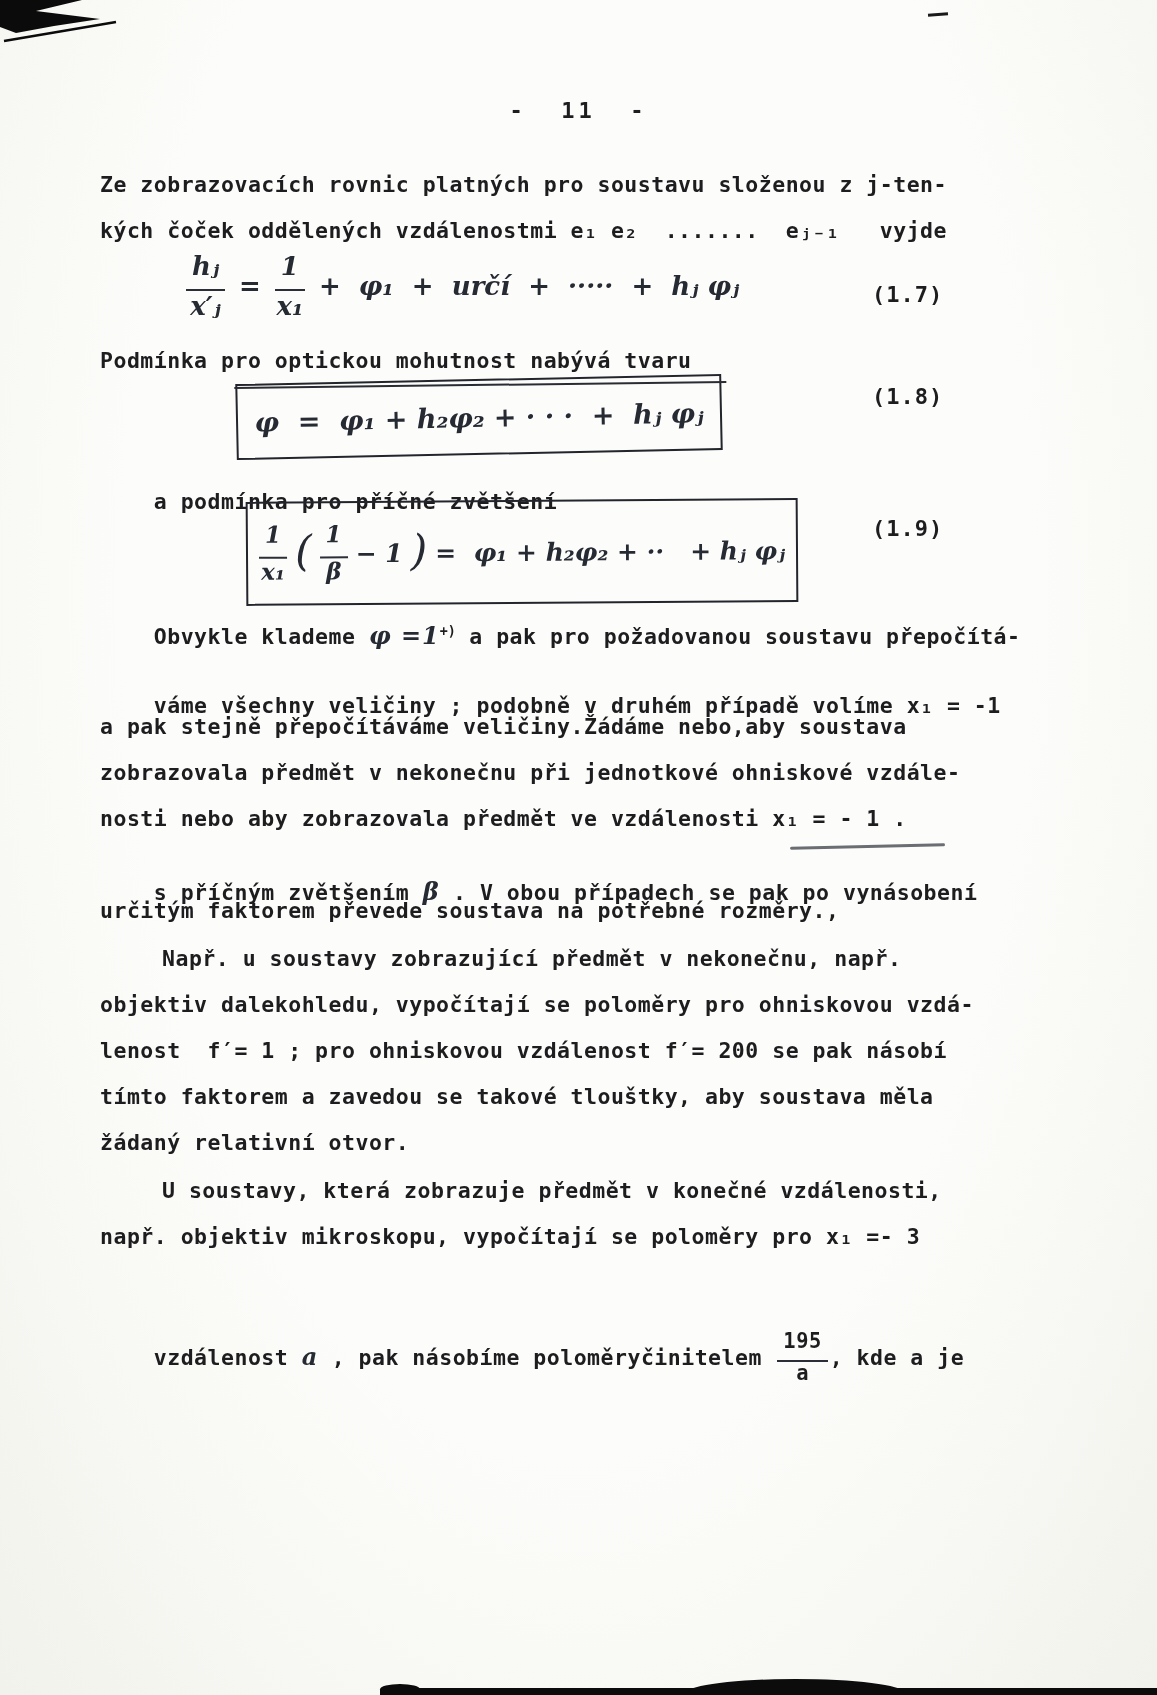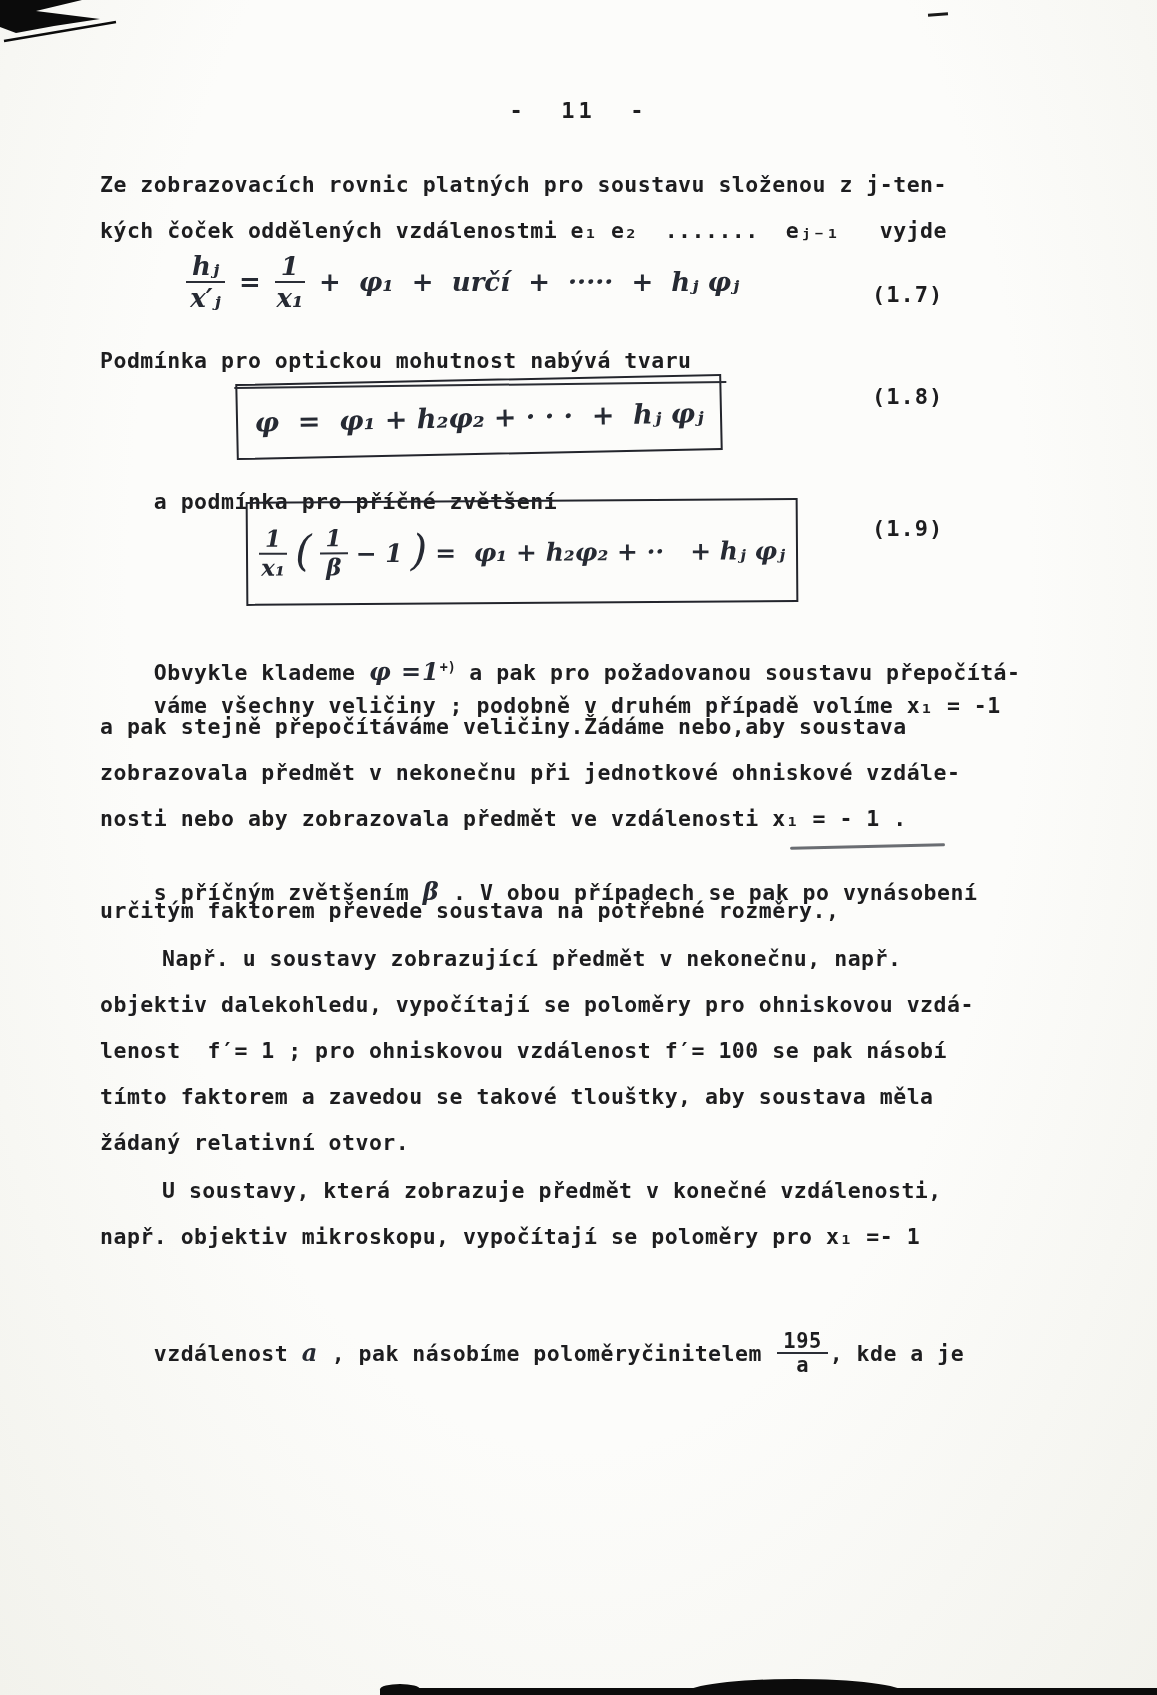--- a/index.html
+++ b/index.html
@@ -10,21 +10,21 @@
   .line{position:absolute;left:100px;font-size:21.5px;letter-spacing:0.5px;white-space:pre;}
   .line span{white-space:pre;}
   .indent{left:162px;}
   .pagenum{position:absolute;top:98px;left:0;width:100%;text-align:center;
     font-size:22px;letter-spacing:4px;white-space:pre;}
   .hand{font-family:"DejaVu Serif","Liberation Serif",serif;font-style:italic;color:#262a33;}
   .inl{font-size:24px;letter-spacing:1px;}
   .sup{vertical-align:super;font-size:0.62em;letter-spacing:0;}
   .ul{text-decoration-thickness:2px;text-underline-offset:6px;text-align:right;}
   .frac{display:inline-flex;flex-direction:column;align-items:center;vertical-align:middle;line-height:1.08;}
-  .frac .num{padding:0 6px 1px;border-bottom:2.5px solid #2b2e36;}
+  .frac .num{padding:0 6px 9px;border-bottom:2.5px solid #2b2e36;}
   .frac .den{padding-top:1px;}
   .tfrac{font-size:0.95em;line-height:1;margin:0 2px;transform:translateY(-2px);}
   .f-row{position:absolute;display:flex;align-items:center;}
   .f-row span{white-space:pre;}
   .f17{left:186px;top:252px;gap:14px;font-size:26px;}
   .eqlabel{position:absolute;left:872px;font-size:22px;letter-spacing:1px;white-space:pre;}
   .box{position:absolute;border:2.5px solid #23252c;display:flex;align-items:center;justify-content:center;}
   .box span{white-space:pre;}
   .box18{left:236px;top:379px;width:482px;height:72px;transform:rotate(-1.2deg);font-size:27px;}
   .box18::before{content:"";position:absolute;top:3px;left:-3px;width:102%;
@@ -80,43 +80,43 @@
   <div class="box box19 hand">
     <span class="frac"><span class="num">1</span><span class="den">x₁</span></span>
     <span class="paren">(</span>
     <span class="frac"><span class="num">1</span><span class="den">β</span></span>
     <span>− 1</span>
     <span class="paren">)</span>
     <span>=  φ₁ + h₂φ₂ + ··   + hⱼ φⱼ</span>
   </div>
   <div class="eqlabel" style="top:516px">(1.9)</div>
 
-  <div class="line" style="top:632px">
+  <div class="line" style="top:596px">
     <span class="ul"><span>Obvykle klademe </span><span class="hand inl">φ =1</span><span class="sup">+)</span></span><span class="ul"> a pak pro požadovanou soustavu přepočítá-</span>
   </div>
   <div class="line" style="top:668px">
     <span class="ul">váme všechny veličiny</span><span> ; podobně v druhém případě volíme x₁ = -1</span>
   </div>
   <div class="line" style="top:714px">a pak stejně přepočítáváme veličiny.Žádáme nebo,aby soustava</div>
   <div class="line" style="top:760px">zobrazovala předmět v nekonečnu při jednotkové ohniskové vzdále-</div>
   <div class="line" style="top:806px">nosti nebo aby zobrazovala předmět ve vzdálenosti x₁ = - 1 .</div>
   <div class="line" style="top:852px">
     <span>s příčným zvětšením </span><span class="hand inl">β</span><span> . V obou případech se pak po vynásobení</span>
   </div>
   <div class="squiggle"></div>
   <div class="line" style="top:898px">určitým faktorem převede soustava na potřebné rozměry.,</div>
 
   <div class="line indent" style="top:946px">Např. u soustavy zobrazující předmět v nekonečnu, např.</div>
   <div class="line" style="top:992px">objektiv dalekohledu, vypočítají se poloměry pro ohniskovou vzdá-</div>
-  <div class="line" style="top:1038px">lenost  f′= 1 ; pro ohniskovou vzdálenost f′= 100 se pak násobí</div>
+  <div class="line" style="top:1038px">lenost  f′= 1 ; pro ohniskovou vzdálenost f′= 200 se pak násobí</div>
   <div class="line" style="top:1084px">tímto faktorem a zavedou se takové tlouštky, aby soustava měla</div>
   <div class="line" style="top:1130px">žádaný relativní otvor.</div>
 
   <div class="line indent" style="top:1178px">U soustavy, která zobrazuje předmět v konečné vzdálenosti,</div>
-  <div class="line" style="top:1224px">např. objektiv mikroskopu, vypočítají se poloměry pro x₁ =- 1</div>
+  <div class="line" style="top:1224px">např. objektiv mikroskopu, vypočítají se poloměry pro x₁ =- 3</div>
   <div class="line" style="top:1308px">
     <span>vzdálenost </span><span class="hand inl">a</span><span> , pak násobíme poloměryčinitelem </span><span class="frac tfrac"><span class="num">195</span><span class="den">a</span></span><span>, kde a je</span>
   </div>
 
 
   <div class="bbar"></div>
   <div class="bblob"></div>
   <div class="bblob2"></div>
 
 </div>

